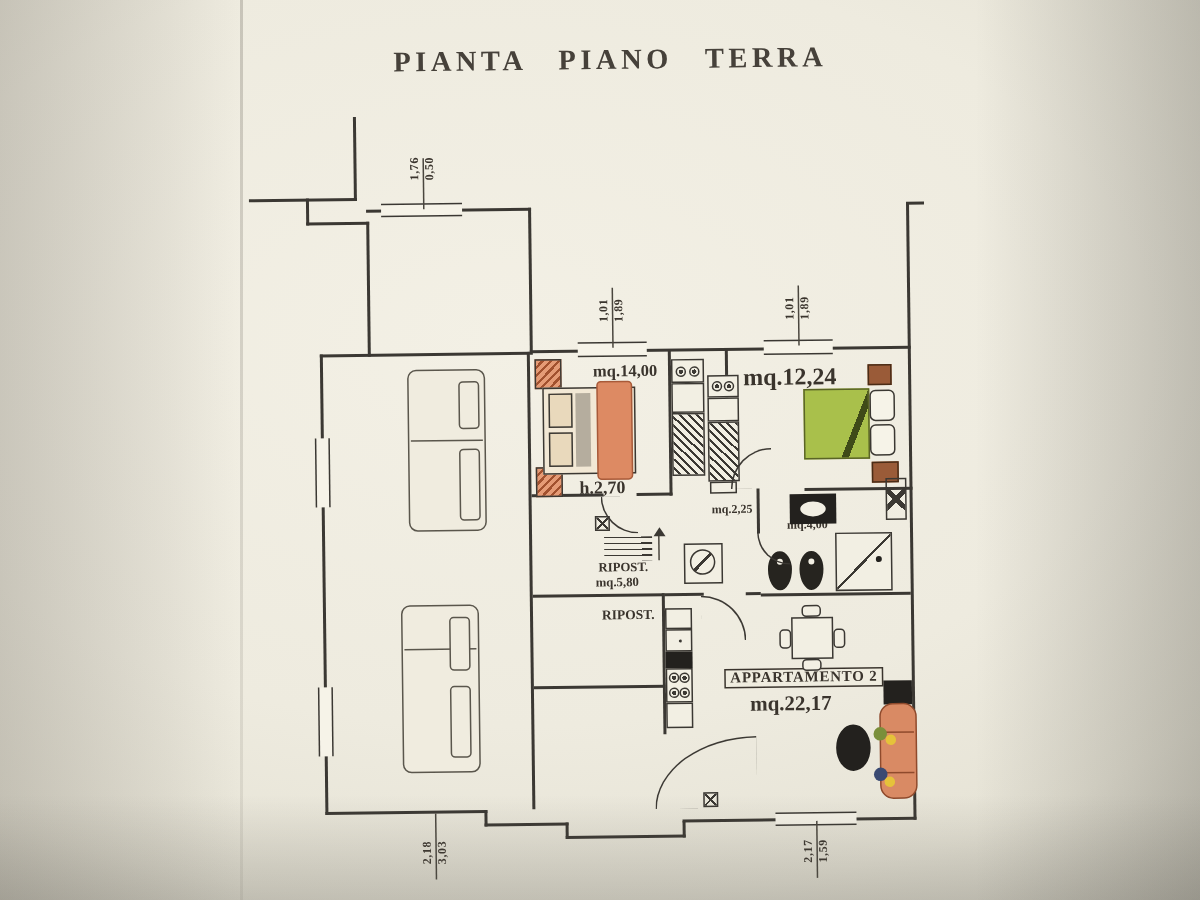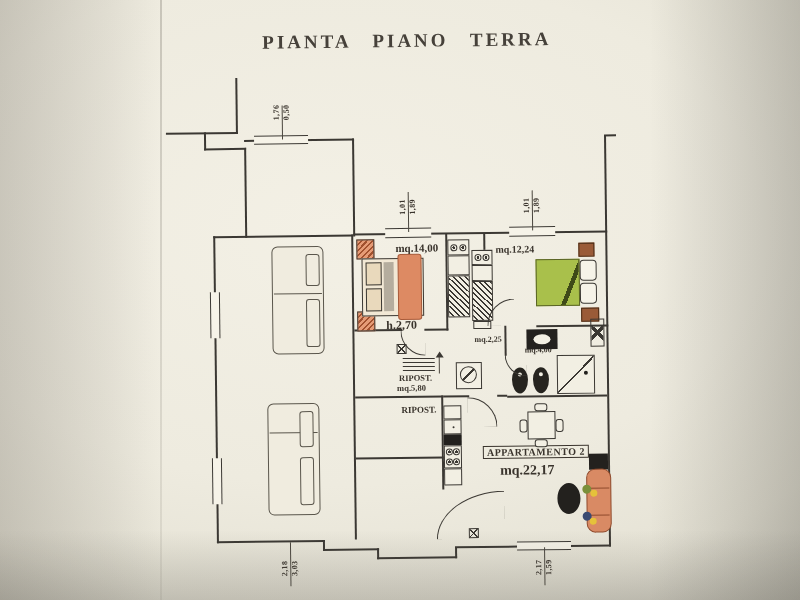--- a/index.html
+++ b/index.html
@@ -111,21 +111,21 @@
       <span>3,03</span>
     </div>
     <i class="t" style="left:541px;top:549px;width:1px;height:38px"></i>
     <div class="dim" style="left:521px;top:558px">
       <span>2,17</span>
       <span>1,59</span>
     </div>
 
     <div class="lbl" style="left:396px;top:242px;font-size:11px">mq.14,00</div>
     <div class="lbl" style="left:386px;top:318px;font-size:12px">h.2,70</div>
-    <div class="lbl" style="left:496px;top:245px;font-size:10px">mq.12,24</div>
+    <div class="lbl" style="left:496px;top:245px;font-size:16px">mq.12,24</div>
     <div class="lbl" style="left:474px;top:336px;font-size:8px">mq.2,25</div>
     <div class="lbl" style="left:524px;top:347px;font-size:8px">mq.4,00</div>
     <div class="lbl" style="left:398px;top:373px;font-size:8.5px">RIPOST.</div>
     <div class="lbl" style="left:396px;top:383px;font-size:8.5px">mq.5,80</div>
     <div class="lbl" style="left:400px;top:405px;font-size:9px">RIPOST.</div>
     <div class="lbl apt-tag" style="left:481px;top:447px;font-size:10px;letter-spacing:.5px">APPARTAMENTO 2</div>
     <div class="lbl" style="left:498px;top:464px;font-size:14px">mq.22,17</div>
 
     <i class="box salmonh" style="left:357px;top:239px;width:18px;height:20px"></i>
     <i class="box salmonh" style="left:357px;top:311px;width:18px;height:20px"></i>

